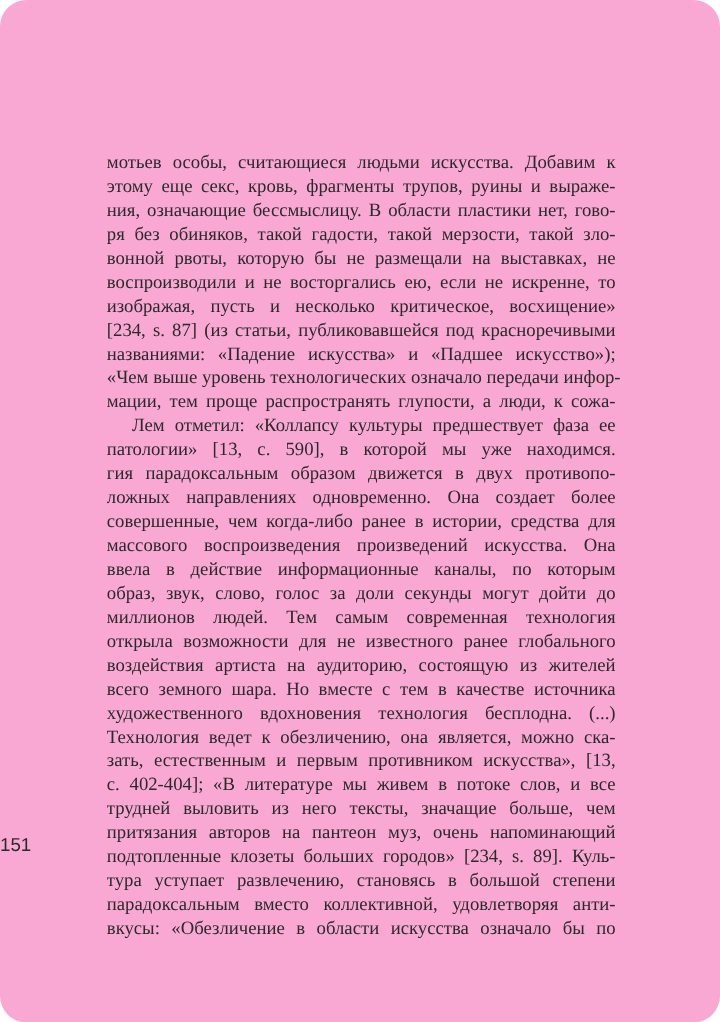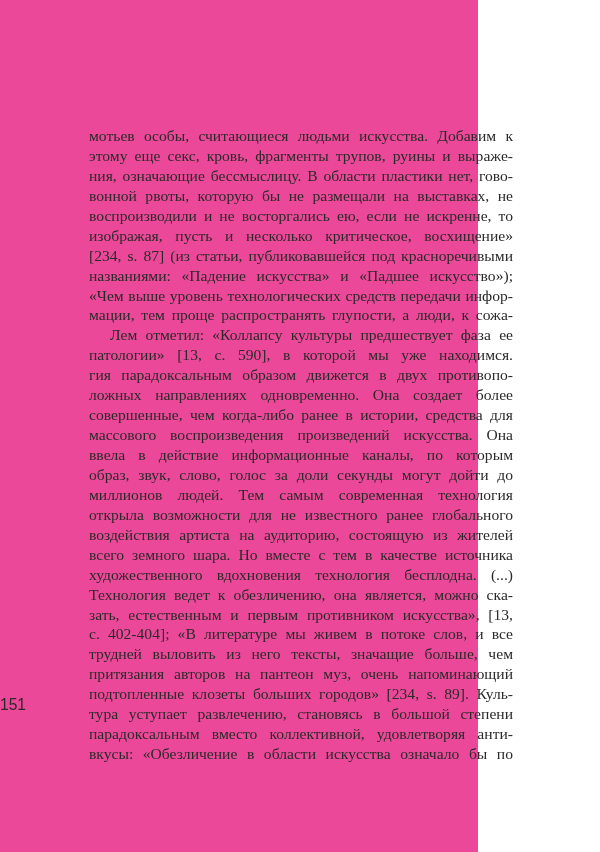--- a/index.html
+++ b/index.html
@@ -9,23 +9,24 @@
     }
     body {
       width: 600px;
       height: 852px;
       position: relative;
       overflow: hidden;
     }
     .page {
       position: absolute;
       left: 0; top: 0;
-      width: 478px;
+      width: 600px;
       height: 852px;
-      background: #ec4899;
+      background: #f9a8d4;
+      border-radius: 22px;
     }
     .text-block {
       position: absolute;
       left: 89px;
       top: 126px;
       width: 424px;
       font-family: "Liberation Serif", "DejaVu Serif", serif;
       font-size: 15.6px;
       line-height: 19.95px;
       color: #2a2a2a;
@@ -57,26 +58,27 @@
 </head>
 <body>
 
 <div class="page">
   <div class="text-block">
 
     <div>
       <span class="line">мотьев особы, считающиеся людьми искусства. Добавим к</span>
       <span class="line">этому еще секс, кровь, фрагменты трупов, руины и выраже-</span>
       <span class="line">ния, означающие бессмыслицу. В области пластики нет, гово-</span>
+      <span class="line">ря без обиняков, такой гадости, такой мерзости, такой зло-</span>
       <span class="line">вонной рвоты, которую бы не размещали на выставках, не</span>
       <span class="line">воспроизводили и не восторгались ею, если не искренне, то</span>
       <span class="line">изображая, пусть и несколько критическое, восхищение»</span>
       <span class="line">[234, s. 87] (из статьи, публиковавшейся под красноречивыми</span>
       <span class="line">названиями: «Падение искусства» и «Падшее искусство»);</span>
-      <span class="line">«Чем выше уровень технологических средств передачи инфор-</span>
+      <span class="line">«Чем выше уровень технологических означало передачи инфор-</span>
       <span class="line">мации, тем проще распространять глупости, а люди, к сожа-</span>
     </div>
 
     <div>
       <span class="line indent">Лем отметил: «Коллапсу культуры предшествует фаза ее</span>
       <span class="line">патологии» [13, с. 590], в которой мы уже находимся.</span>
       <span class="line">гия парадоксальным образом движется в двух противопо-</span>
       <span class="line">ложных направлениях одновременно. Она создает более</span>
       <span class="line">совершенные, чем когда-либо ранее в истории, средства для</span>
       <span class="line">массового воспроизведения произведений искусства. Она</span>

